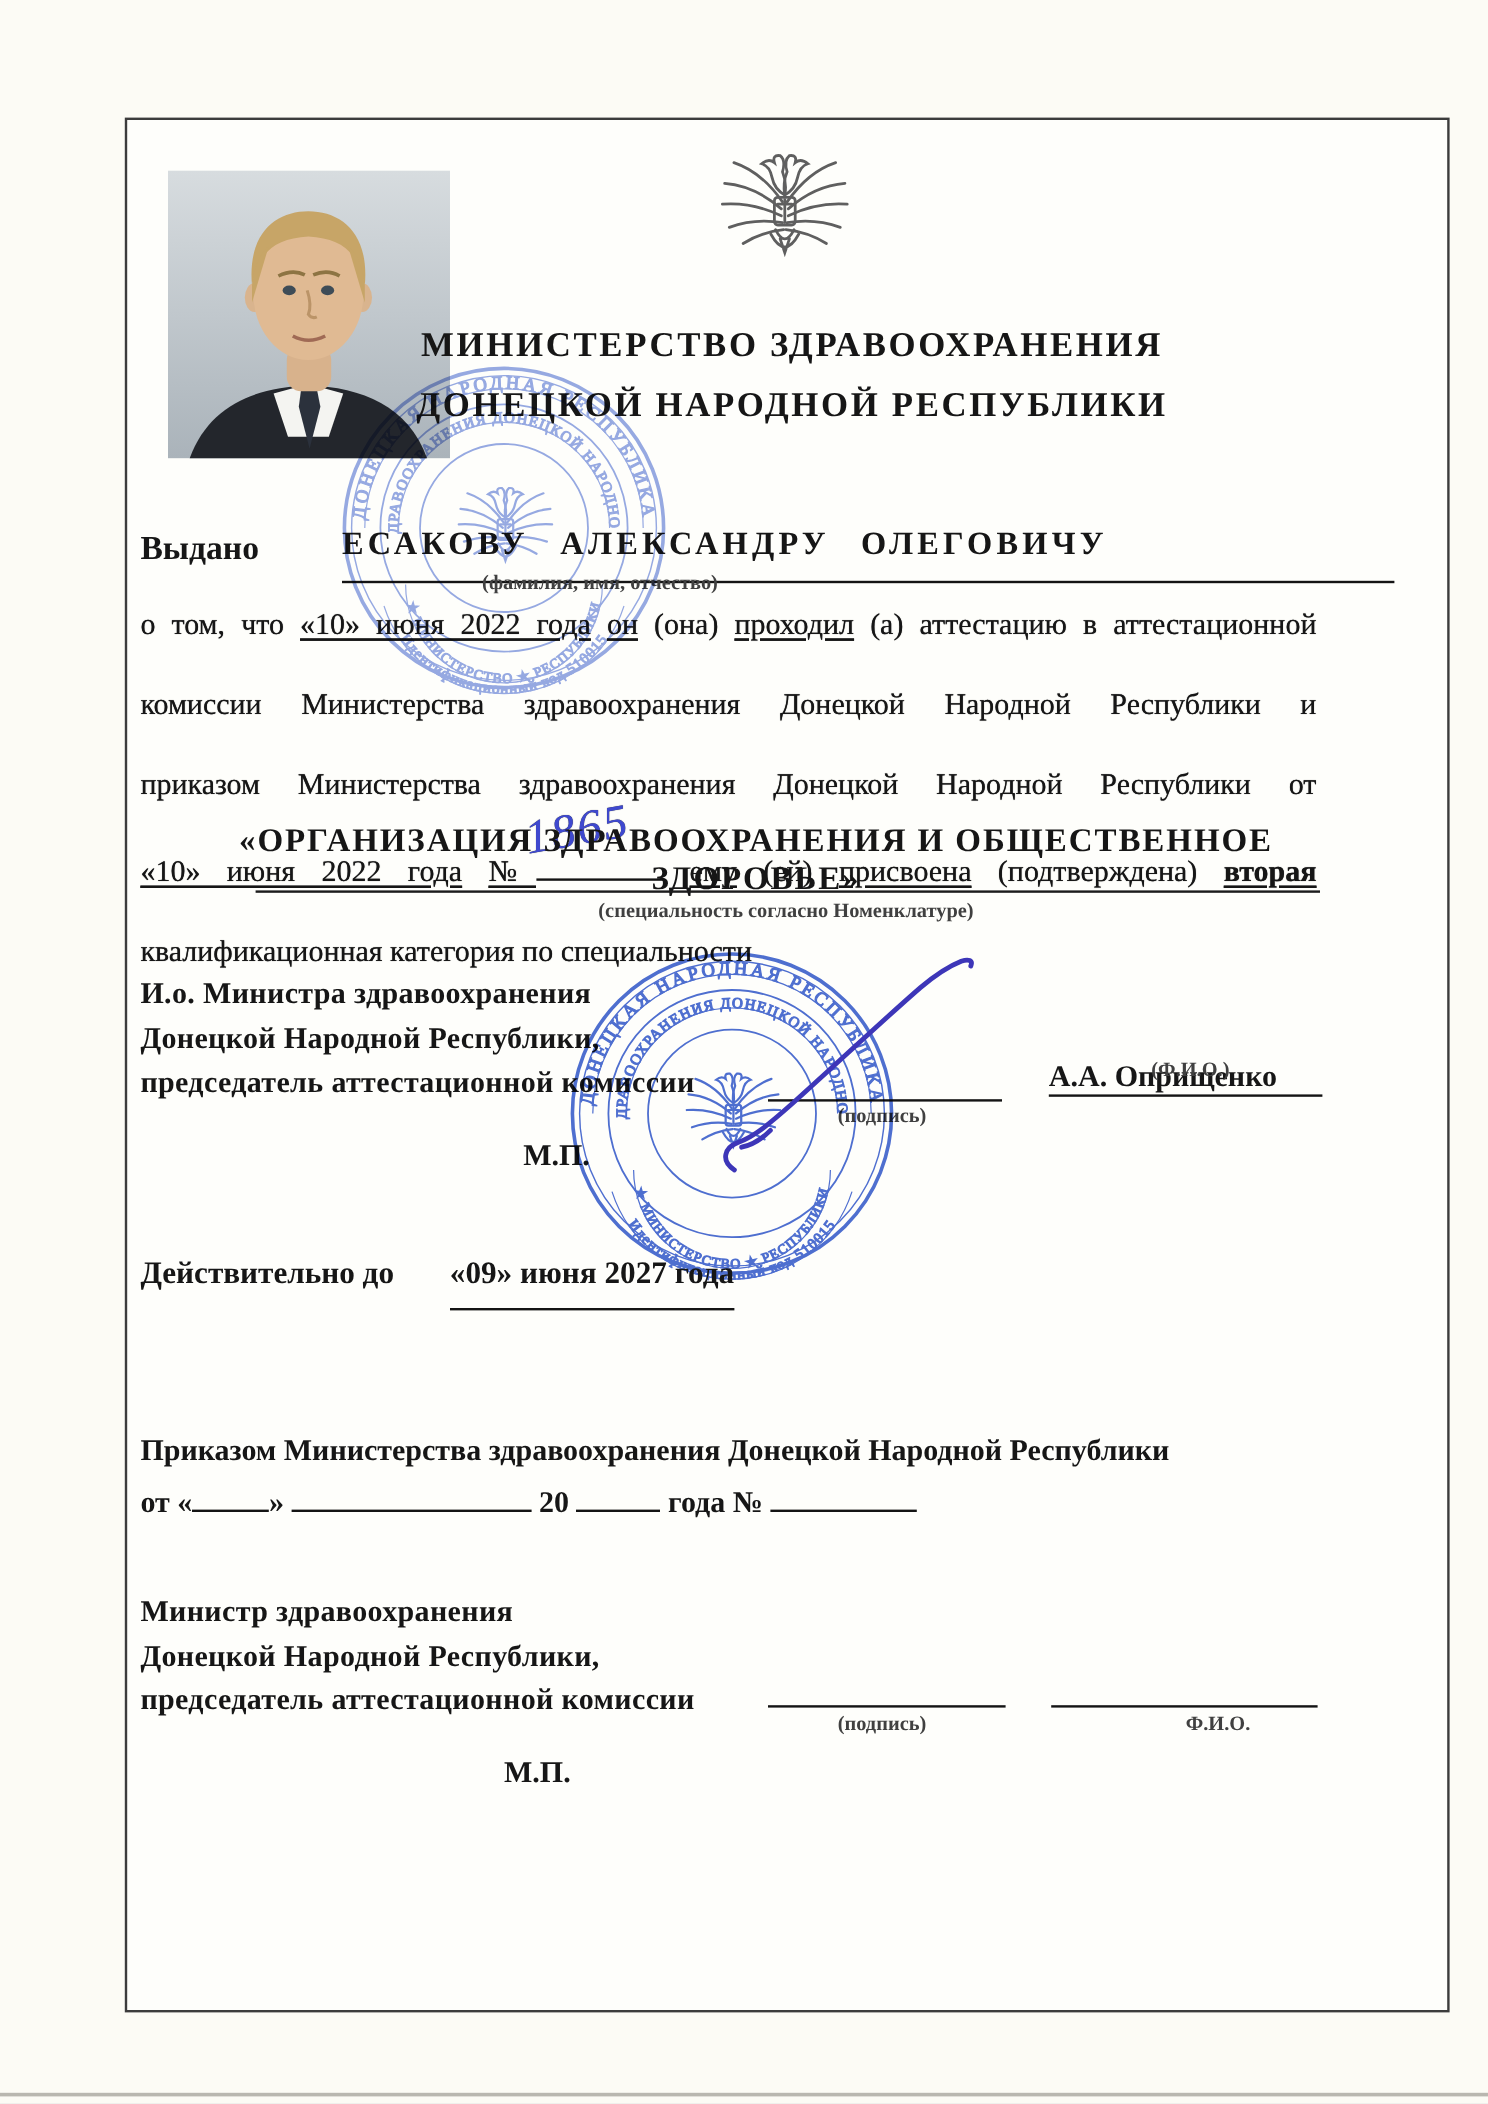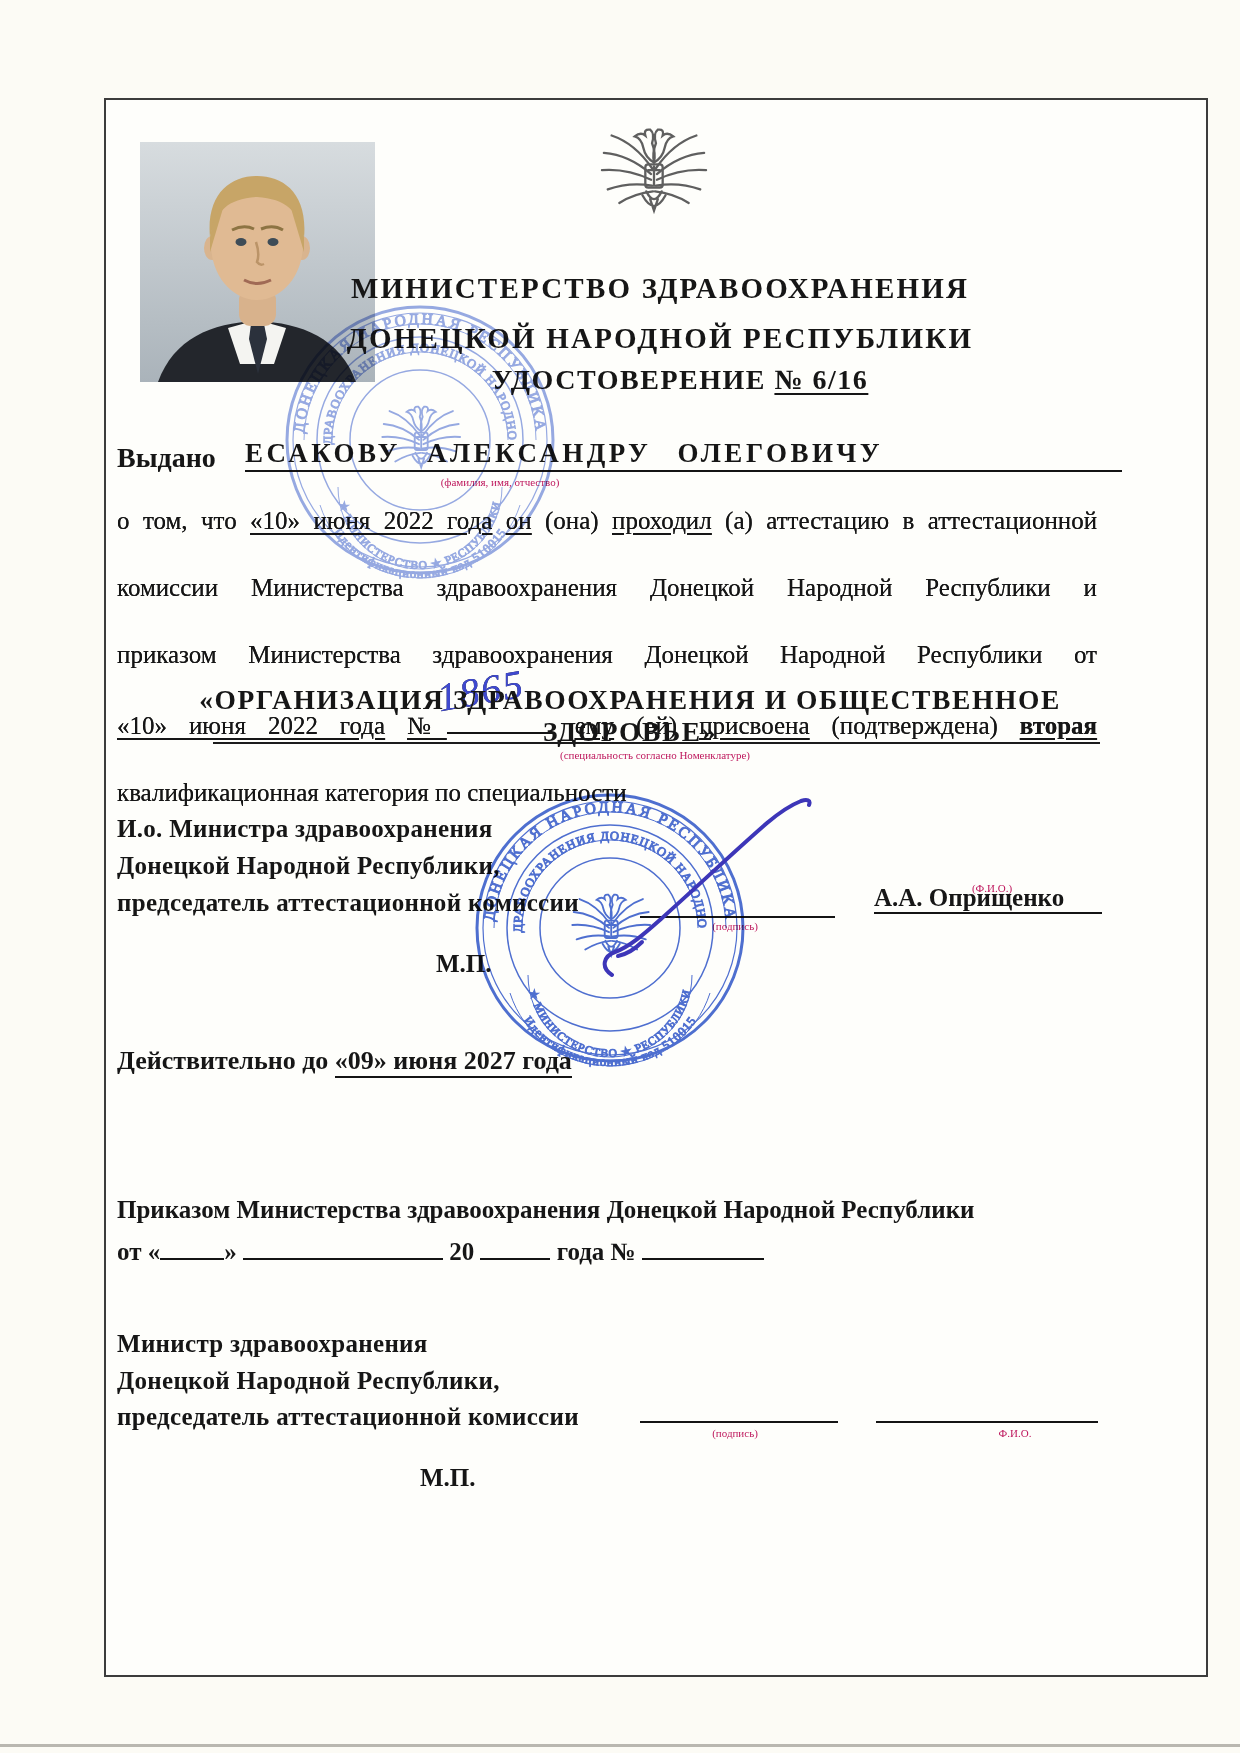--- a/index.html
+++ b/index.html
@@ -3,23 +3,23 @@
 <meta charset="utf-8">
 <style>
   html,body{margin:0;padding:0;background:#e8e8e4;}
   .page{position:relative;width:1240px;height:1753px;background:#fcfbf5;overflow:hidden;
         font-family:"Liberation Serif","DejaVu Serif",serif;color:#161616;}
   .frame{position:absolute;left:104px;top:98px;width:1100px;height:1575px;
          border:2px solid #3c3c3c;background:#fefefb;}
   .abs{position:absolute;}
   .b{font-weight:700;}
   .ctr{text-align:center;}
-  .u2{border-bottom:2.5px solid #141414;padding-bottom:1px;}
+  .u2{border-bottom:2.5px solid #141414;padding-bottom:15px;margin-left:40px;}
   .uw{text-decoration:underline;text-decoration-thickness:2px;text-underline-offset:4px;}
-  .cap{font-size:11px;color:#be185d;}
+  .cap{font-size:17px;color:#404040;font-weight:bold;}
   .body-line{font-size:25px;line-height:33.6px;text-shadow:0 0 .6px #222;}
   .jline{text-align:justify;}
   .jline::after{content:"";display:inline-block;width:100%;height:0;}
   .blank{display:inline-block;border-bottom:2.5px solid #141414;height:1.05em;vertical-align:baseline;}
   .signer{font-size:25px;line-height:37px;font-weight:700;letter-spacing:.3px;}
   .sigline{border-bottom:2.5px solid #141414;}
   .hand{position:absolute;left:-10px;top:-32px;font-size:40px;font-style:italic;
         color:#3f49cf;transform:rotate(-10deg);letter-spacing:2px;font-weight:400;}
   .stamp{mix-blend-mode:multiply;}
   .graybar{position:absolute;left:0;top:1744px;width:1240px;height:3px;background:#b9b7b0;}
@@ -62,25 +62,20 @@
     <path d="M60 42 Q51 37 49 27 Q47 17 40 15 Q46 10 51 14 Q49 7 56 8 Q61 12 58 22 Q62 32 60 42"></path>
     <path d="M60 42 Q69 37 71 27 Q73 17 80 15 Q74 10 69 14 Q71 7 64 8 Q59 12 62 22 Q58 32 60 42"></path>
     <rect x="51" y="44" width="18" height="24" rx="3"></rect>
     <path d="M54 50 h12 M60 46 v20"></path>
     <path d="M52 72 Q60 88 68 72 M48 76 Q60 98 72 76 M56 80 L60 92 L64 80"></path>
   </svg>
 
   <div class="abs ctr b" style="left:320px;top:270px;width:680px;font-size:29px;letter-spacing:2.2px;line-height:36px;">МИНИСТЕРСТВО ЗДРАВООХРАНЕНИЯ</div>
   <div class="abs ctr b" style="left:320px;top:320px;width:680px;font-size:29px;letter-spacing:2.2px;line-height:36px;">ДОНЕЦКОЙ НАРОДНОЙ РЕСПУБЛИКИ</div>
 
-  <div class="abs ctr" style="left:380px;top:364px;width:600px;font-size:28px;letter-spacing:1.5px;">
-    <span class="b">УДОСТОВЕРЕНИЕ</span>
-    <span> </span>
-    <span class="b uw">№ 6/16</span>
-  </div>
 
   <div class="abs b" style="left:117px;top:442px;font-size:28px;">Выдано</div>
   <div class="abs u2 b" style="left:245px;top:438px;width:877px;font-size:27px;letter-spacing:3.5px;word-spacing:16px;">ЕСАКОВУ АЛЕКСАНДРУ ОЛЕГОВИЧУ</div>
   <div class="abs ctr cap" style="left:350px;top:476px;width:300px;">(фамилия, имя, отчество)</div>
 
   <div class="abs" style="left:117px;top:504px;width:980px;">
     <div class="body-line jline">
       <span>о том, что</span>
       <span class="uw">«10» июня 2022 года</span>
       <span class="uw">он</span>

